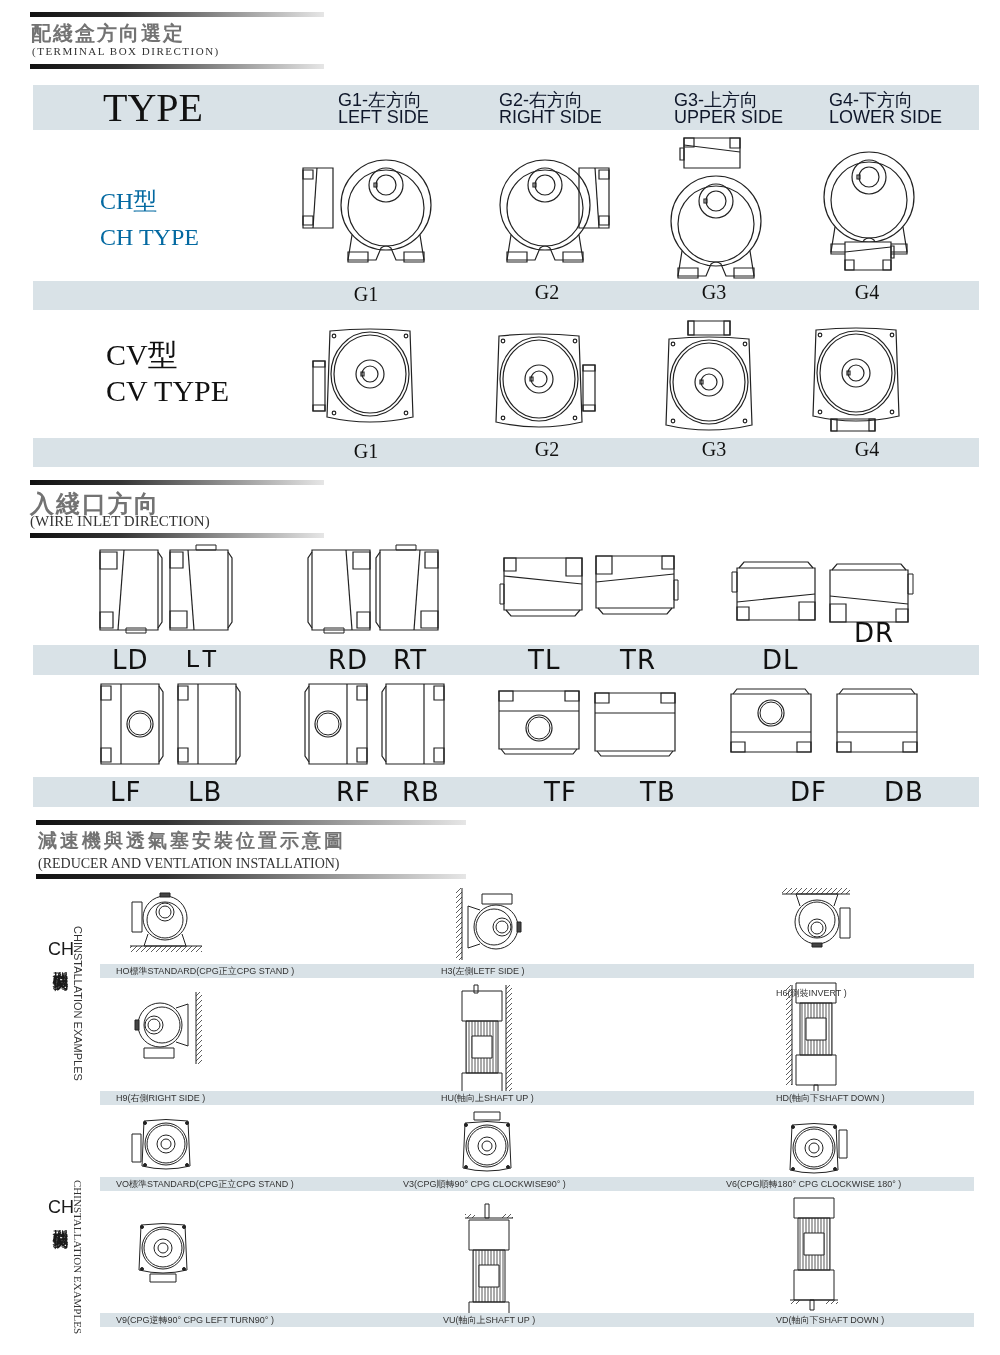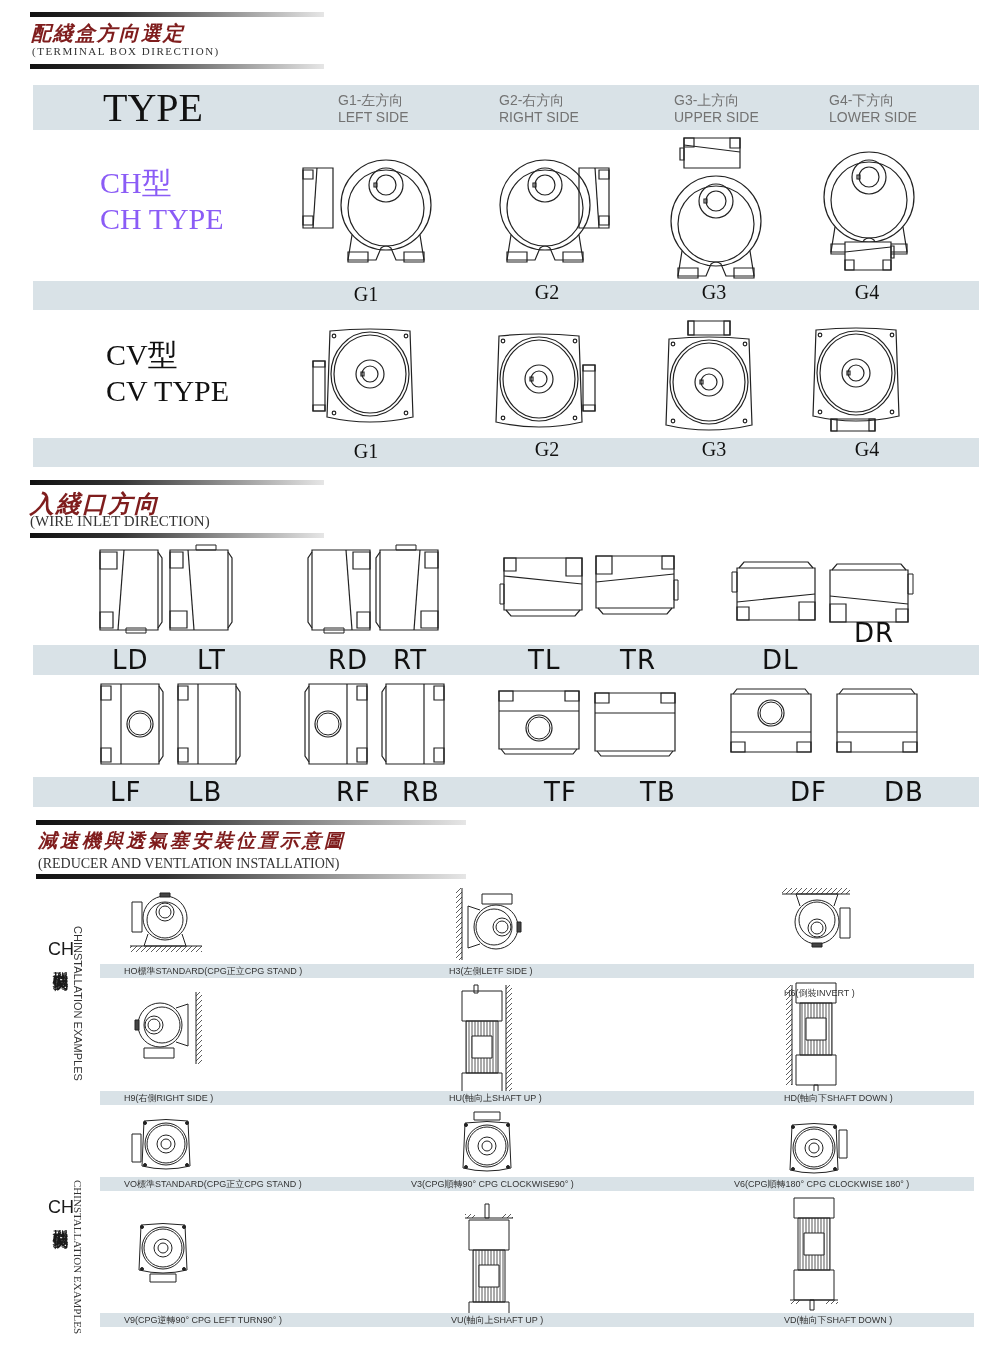--- a/index.html
+++ b/index.html
@@ -1,26 +1,26 @@
 <!DOCTYPE html>
 <html><head>
 <meta charset="utf-8">
 <style>
   html,body{margin:0;padding:0;background:#fff;}
   body{width:1000px;height:1355px;position:relative;overflow:hidden;font-family:"Liberation Sans","DejaVu Sans",sans-serif;color:#1a1a1a;}
   .abs{position:absolute;}
   .gradbar{position:absolute;height:5px;background:linear-gradient(to right,#111 0%,#333 30%,#999 70%,#e6e6e6 100%);}
-  .sec-title{position:absolute;font-family:"DejaVu Sans",sans-serif;font-weight:bold;color:#7f1d1d;letter-spacing:2px;font-style:italic;}
+  .sec-title{position:absolute;font-family:"DejaVu Sans",sans-serif;font-weight:bold;color:#737373;letter-spacing:2px;}
   .sec-sub{position:absolute;font-family:"Liberation Serif",serif;color:#333;}
   .band{position:absolute;background:#d9e2e7;}
   .serif{font-family:"Liberation Serif","DejaVu Serif",serif;}
   .glabel{position:absolute;font-family:"Liberation Serif",serif;font-size:20px;color:#111;text-align:center;width:80px;}
-  .hdrcol{position:absolute;font-size:14px;line-height:17px;color:#737373;}
+  .hdrcol{position:absolute;font-size:18px;line-height:17px;color:#0f172a;}
   .wlabel{position:absolute;font-family:"DejaVu Sans",sans-serif;font-size:26px;color:#111;letter-spacing:1px;}
-  .icap{position:absolute;font-size:9px;color:#333;white-space:nowrap;margin-left:8px;}
+  .icap{position:absolute;font-size:9px;color:#333;white-space:nowrap;}
   .vert{position:absolute;writing-mode:vertical-rl;white-space:nowrap;}
   svg{position:absolute;overflow:visible;}
   svg *{vector-effect:non-scaling-stroke;}
 </style>
 </head>
 <body>
 
 <svg width="0" height="0" style="position:absolute">
   <defs>
 
@@ -135,21 +135,21 @@
 </div>
 <div class="hdrcol" style="left:674px;top:92px;">
   <div>G3-上方向</div>
   <div>UPPER SIDE</div>
 </div>
 <div class="hdrcol" style="left:829px;top:92px;">
   <div>G4-下方向</div>
   <div>LOWER SIDE</div>
 </div>
 
-<div class="abs serif" style="left:100px;top:165px;font-size:30px;line-height:36px;color:#8b5cf6;">
+<div class="abs serif" style="left:100px;top:183px;font-size:24px;line-height:36px;color:#0369a1;">
   <div>CH型</div>
   <div>CH TYPE</div>
 </div>
 
 <svg style="left:303px;top:150px;" width="140" height="120" viewBox="0 0 140 120">
   <use href="#ch-box-v" x="0" y="18"></use>
   <use href="#ch-motor" x="23" y="0"></use>
 </svg>
 
 <svg style="left:485px;top:150px;" width="140" height="120" viewBox="0 0 140 120">
@@ -278,21 +278,21 @@
 </svg>
 <svg style="left:830px;top:560px;" width="86" height="64" viewBox="0 0 86 64">
   <g transform="translate(78,62) scale(-1,-1)">
       <use href="#wi-horz"></use>
     </g>
     <rect x="78" y="14" width="5" height="20" fill="none" stroke="#222"></rect>
 </svg>
 
 <div class="band" style="left:33px;top:645px;width:946px;height:30px;"></div>
 <div class="wlabel" style="left:112px;top:645px;">LD</div>
-<div class="wlabel" style="left:197px;top:645px;">LT</div>
+<div class="wlabel" style="left:185px;top:645px;font-family:Liberation Mono, monospace;">LT</div>
 <div class="wlabel" style="left:328px;top:645px;">RD</div>
 <div class="wlabel" style="left:393px;top:645px;text-align:center;">RT</div>
 <div class="wlabel" style="left:528px;top:645px;">TL</div>
 <div class="wlabel" style="left:620px;top:645px;">TR</div>
 <div class="wlabel" style="left:762px;top:645px;">DL</div>
 <div class="wlabel" style="left:854px;top:618px;">DR</div>
 
 <svg style="left:101px;top:684px;" width="66" height="84" viewBox="0 0 66 84">
   <use href="#wi-front"></use>
   <circle cx="39" cy="40" r="13" fill="none" stroke="#222" stroke-width="1.2"></circle>

